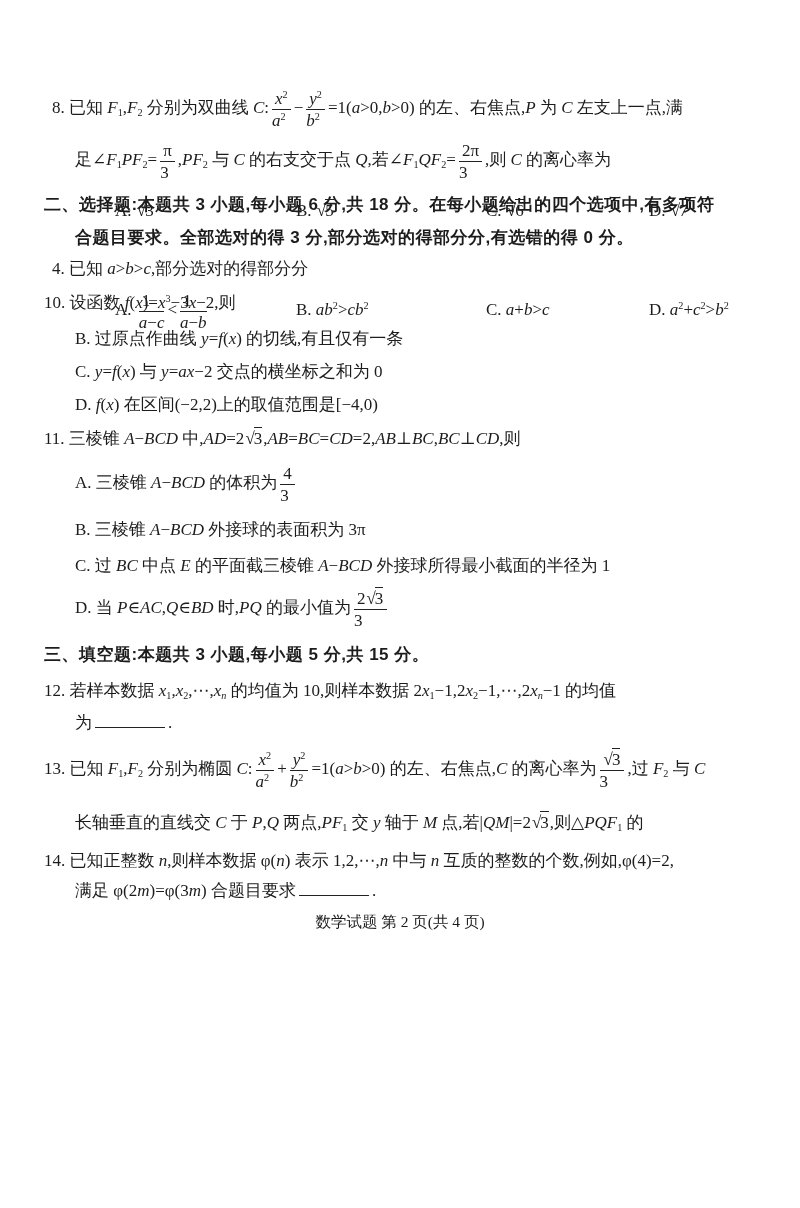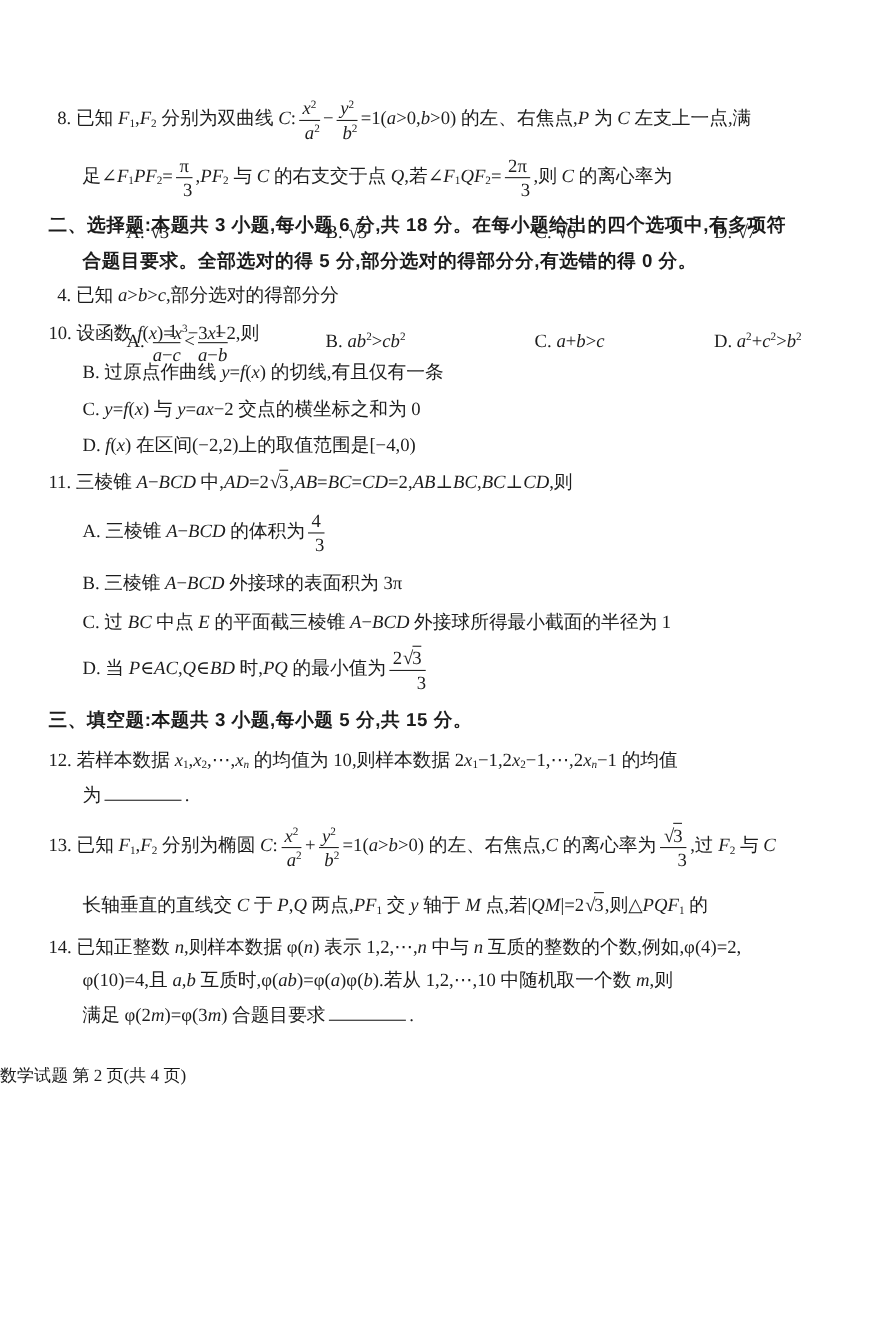--- a/index.html
+++ b/index.html
@@ -29,45 +29,45 @@
   .ind { padding-left:31px; } 
   
   .optrow { position:relative; }
   .opt { position:absolute; top:0;margin-left:40px; }
   .oA{left:31px}.oB{left:212px}.oC{left:402px}.oD{left:565px}
   
   .it { font-style:italic; }
   sub,sup { font-size:60%; line-height:0; }
   sub { vertical-align:-0.25em; }
   sup { vertical-align:0.6em; }
-  .fr { display:inline-block; vertical-align:middle; text-align:right; margin:0 3px; }
+  .fr { display:inline-block; vertical-align:middle; text-align:left; margin:0 3px; }
   .fr .nu { display:block; padding:0 3px 1px; border-bottom:1.2px solid #222; line-height:19px; }
   .fr .de { display:block; padding-top:1px; line-height:19px; }
   .sq { white-space:nowrap; margin:0 1px; }
   .sq .rd { margin-right:-1px; }
   .sq .ov { border-top:1.2px solid #222; padding-top:1px; }
   .bl { display:inline-block; width:70px; height:4px; border-bottom:1.2px solid #222; margin:0 3px; }
-  .footer { width:800px; font-size:15.5px; margin-top:25px; line-height:30px; }
+  .footer { width:800px; text-align:center; font-size:15.5px; line-height:30px; }
 </style>
 </head>
 <body>
 
 <div class="content">
 
   <div class="ln lh48 q1"><span>8. 已知 </span><span class="it">F</span><sub>1</sub><span>,</span><span class="it">F</span><sub>2</sub><span> 分别为双曲线 </span><span class="it">C</span><span>:</span><span class="fr"><span class="nu"><span class="it">x</span><sup>2</sup></span><span class="de"><span class="it">a</span><sup>2</sup></span></span><span>−</span><span class="fr"><span class="nu"><span class="it">y</span><sup>2</sup></span><span class="de"><span class="it">b</span><sup>2</sup></span></span><span>=1(</span><span class="it">a</span><span>&gt;0,</span><span class="it">b</span><span>&gt;0) 的左、右焦点,</span><span class="it">P</span><span> 为 </span><span class="it">C</span><span> 左支上一点,满</span></div>
   <div class="ln lh56 ind"><span>足∠</span><span class="it">F</span><sub>1</sub><span class="it">PF</span><sub>2</sub><span>=</span><span class="fr"><span class="nu"><span>π</span></span><span class="de"><span>3</span></span></span><span>,</span><span class="it">PF</span><sub>2</sub><span> 与 </span><span class="it">C</span><span> 的右支交于点 </span><span class="it">Q</span><span>,若∠</span><span class="it">F</span><sub>1</sub><span class="it">QF</span><sub>2</sub><span>=</span><span class="fr"><span class="nu"><span>2π</span></span><span class="de"><span>3</span></span></span><span>,则 </span><span class="it">C</span><span> 的离心率为</span></div>
   <div class="ln lh46 optrow">
     <span class="opt oA"><span>A. </span><span class="sq"><span class="rd">√</span><span class="ov">3</span></span></span>
     <span class="opt oB"><span>B. </span><span class="sq"><span class="rd">√</span><span class="ov">5</span></span></span>
     <span class="opt oC"><span>C. </span><span class="sq"><span class="rd">√</span><span class="ov">6</span></span></span>
     <span class="opt oD"><span>D. </span><span class="sq"><span class="rd">√</span><span class="ov">7</span></span></span>
   </div>
 
   <div class="ln lh33 hdr q2">二、选择题:本题共 3 小题,每小题 6 分,共 18 分。在每小题给出的四个选项中,有多项符</div>
-  <div class="ln lh33 hdr ind">合题目要求。全部选对的得 5 分,部分选对的得部分分,有选错的得 0 分。</div>
+  <div class="ln lh33 hdr ind">合题目要求。全部选对的得 3 分,部分选对的得部分分,有选错的得 0 分。</div>
 
   <div class="ln lh30 q1"><span>4. 已知 </span><span class="it">a</span><span>&gt;</span><span class="it">b</span><span>&gt;</span><span class="it">c</span><span>,部分选对的得部分分</span></div>
   <div class="ln lh52 optrow">
     <span class="opt oA"><span>A. </span><span class="fr"><span class="nu"><span>1</span></span><span class="de"><span class="it">a</span><span>−</span><span class="it">c</span></span></span><span>&lt;</span><span class="fr"><span class="nu"><span>1</span></span><span class="de"><span class="it">a</span><span>−</span><span class="it">b</span></span></span></span>
     <span class="opt oB"><span>B. </span><span class="it">ab</span><sup>2</sup><span>&gt;</span><span class="it">cb</span><sup>2</sup></span>
     <span class="opt oC"><span>C. </span><span class="it">a</span><span>+</span><span class="it">b</span><span>&gt;</span><span class="it">c</span></span>
     <span class="opt oD"><span>D. </span><span class="it">a</span><sup>2</sup><span>+</span><span class="it">c</span><sup>2</sup><span>&gt;</span><span class="it">b</span><sup>2</sup></span>
   </div>
 
   <div class="ln lh38 q2"><span>10. 设函数 </span><span class="it">f</span><span>(</span><span class="it">x</span><span>)=</span><span class="it">x</span><sup>3</sup><span>−3</span><span class="it">x</span><span>−2,则</span></div>
@@ -83,18 +83,17 @@
 
   <div class="ln lh40 hdr q2">三、填空题:本题共 3 小题,每小题 5 分,共 15 分。</div>
 
   <div class="ln lh32 q2"><span>12. 若样本数据 </span><span class="it">x</span><sub>1</sub><span>,</span><span class="it">x</span><sub>2</sub><span>,⋯,</span><span class="it">x</span><sub class="it">n</sub><span> 的均值为 10,则样本数据 2</span><span class="it">x</span><sub>1</sub><span>−1,2</span><span class="it">x</span><sub>2</sub><span>−1,⋯,2</span><span class="it">x</span><sub class="it">n</sub><span>−1 的均值</span></div>
   <div class="ln lh32 ind"><span>为</span><span class="bl"></span><span>.</span></div>
 
   <div class="ln lh60 q2"><span>13. 已知 </span><span class="it">F</span><sub>1</sub><span>,</span><span class="it">F</span><sub>2</sub><span> 分别为椭圆 </span><span class="it">C</span><span>:</span><span class="fr"><span class="nu"><span class="it">x</span><sup>2</sup></span><span class="de"><span class="it">a</span><sup>2</sup></span></span><span>+</span><span class="fr"><span class="nu"><span class="it">y</span><sup>2</sup></span><span class="de"><span class="it">b</span><sup>2</sup></span></span><span>=1(</span><span class="it">a</span><span>&gt;</span><span class="it">b</span><span>&gt;0) 的左、右焦点,</span><span class="it">C</span><span> 的离心率为</span><span class="fr"><span class="nu"><span class="sq"><span class="rd">√</span><span class="ov">3</span></span></span><span class="de"><span>3</span></span></span><span>,过 </span><span class="it">F</span><sub>2</sub><span> 与 </span><span class="it">C</span></div>
   <div class="ln lh48 ind"><span>长轴垂直的直线交 </span><span class="it">C</span><span> 于 </span><span class="it">P</span><span>,</span><span class="it">Q</span><span> 两点,</span><span class="it">PF</span><sub>1</sub><span> 交 </span><span class="it">y</span><span> 轴于 </span><span class="it">M</span><span> 点,若|</span><span class="it">QM</span><span>|=2</span><span class="sq"><span class="rd">√</span><span class="ov">3</span></span><span>,则△</span><span class="it">PQF</span><sub>1</sub><span> 的</span></div>
 
   <div class="ln lh28 q2"><span>14. 已知正整数 </span><span class="it">n</span><span>,则样本数据 φ(</span><span class="it">n</span><span>) 表示 1,2,⋯,</span><span class="it">n</span><span> 中与 </span><span class="it">n</span><span> 互质的整数的个数,例如,φ(4)=2,</span></div>
-  <div class="ln lh32 ind"><span>φ(10)=4,且 </span><span class="it">a</span><span>,</span><span class="it">b</span><span> 互质时,φ(</span><span class="it">ab</span><span>)=φ(</span><span class="it">a</span><span>)φ(</span><span class="it">b</span><span>).若从 1,2,⋯,10 中随机取一个数 </span><span class="it">m</span><span>,则</span></div>
   <div class="ln lh32 ind"><span>满足 φ(2</span><span class="it">m</span><span>)=φ(3</span><span class="it">m</span><span>) 合题目要求</span><span class="bl"></span><span>.</span></div>
 
 </div>
 
 <div class="footer">数学试题 第 2 页(共 4 页)</div>
 
 </body></html>

